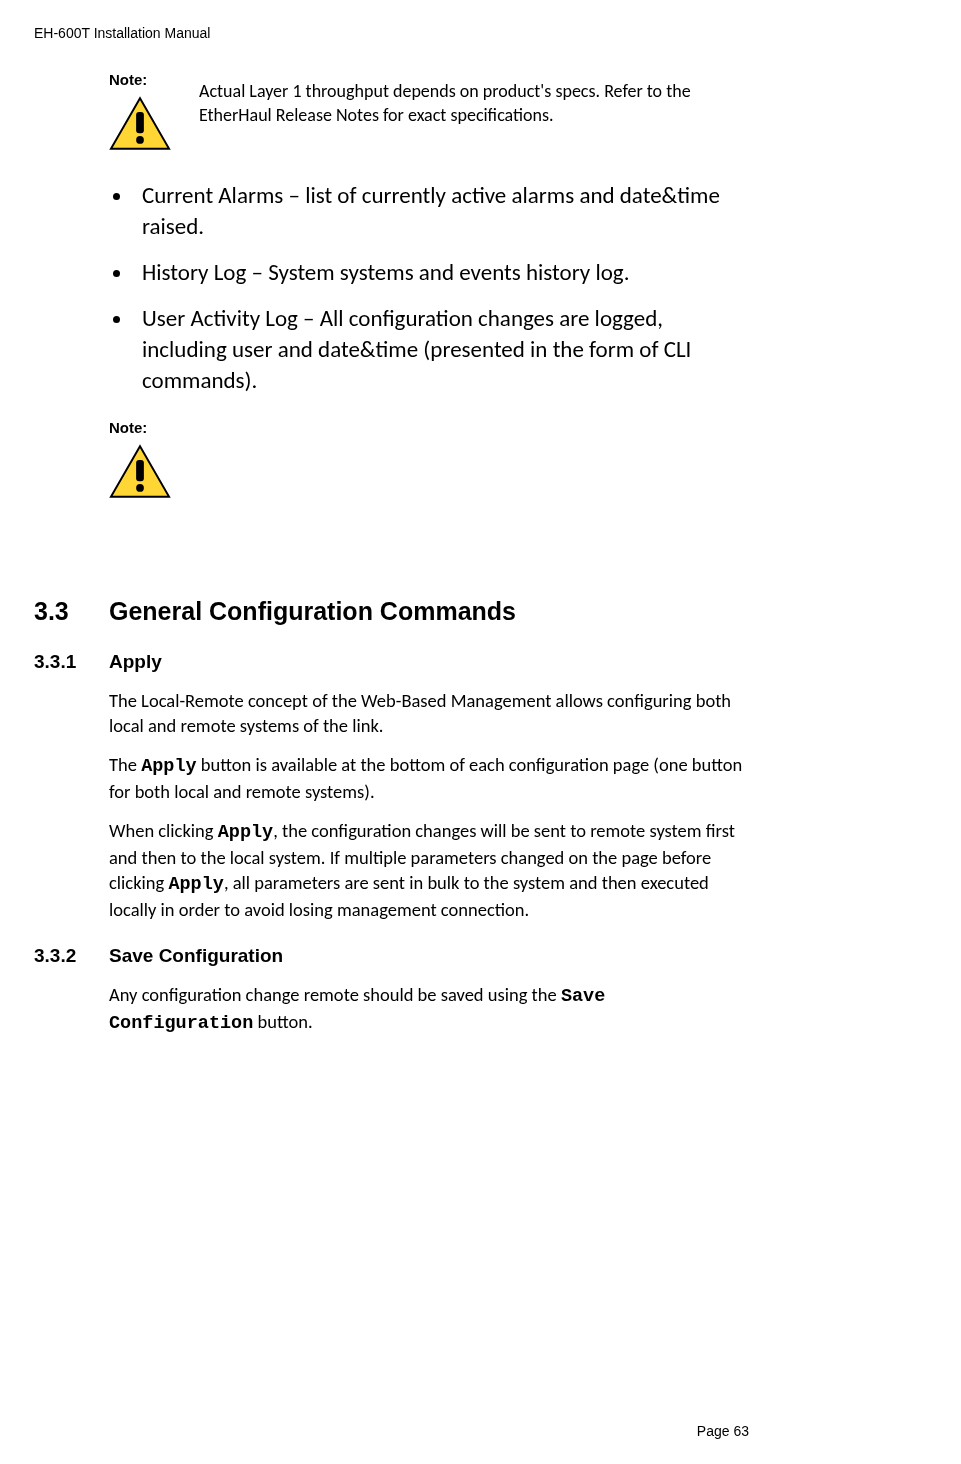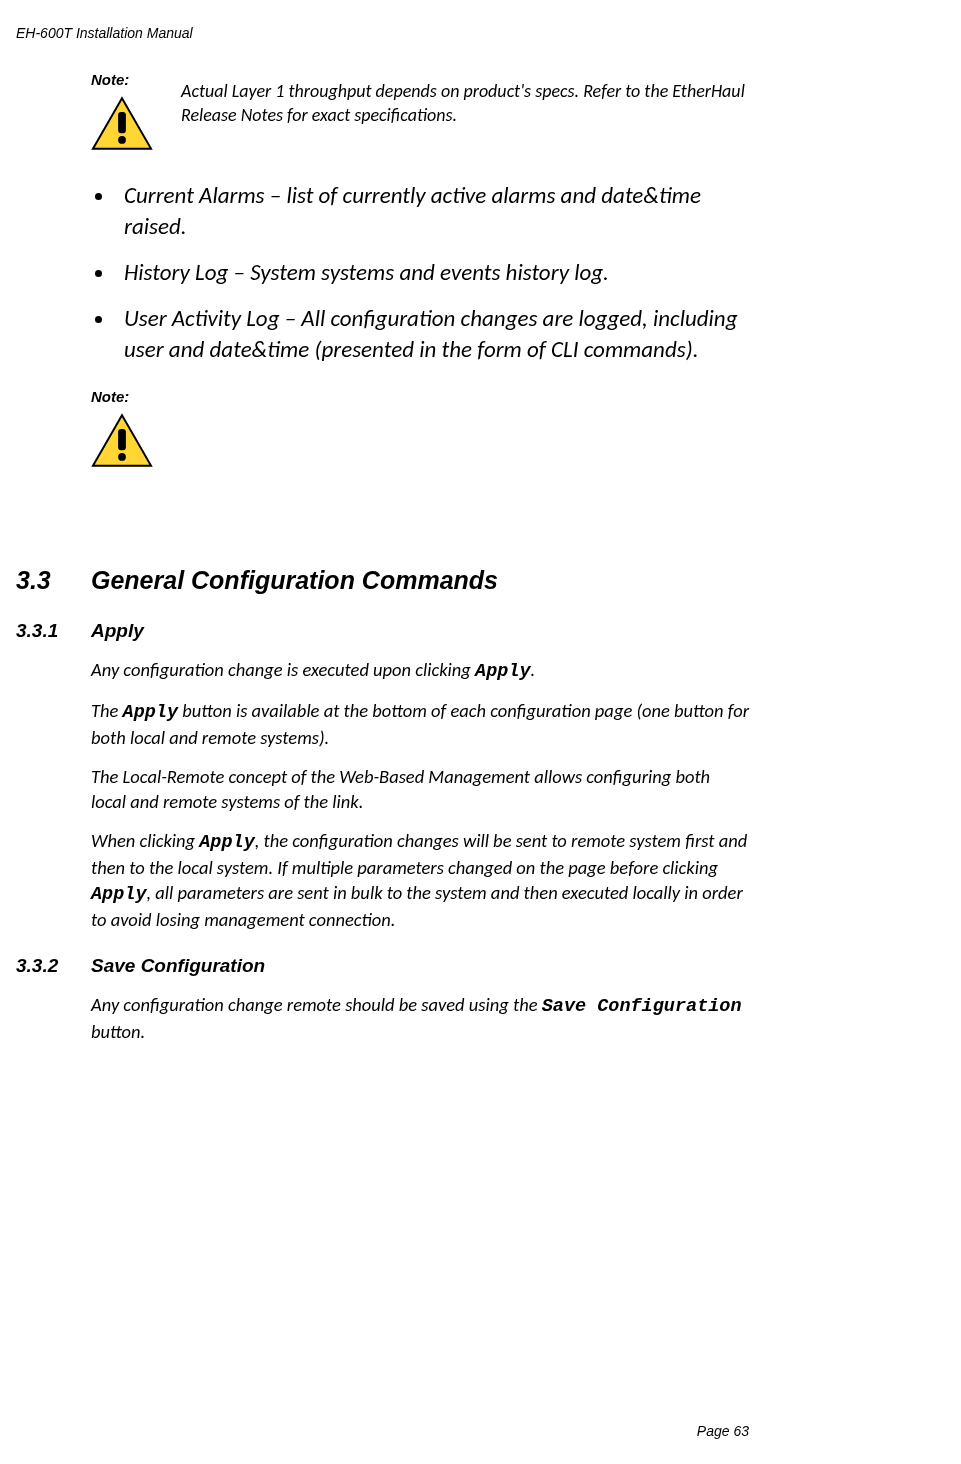--- a/index.html
+++ b/index.html
@@ -5,24 +5,23 @@
   body {
     font-family: Arial, Helvetica, sans-serif;
     margin: 0;
     padding: 0;
     background: #fff;
     color: #000;
   }
   .page {
     width: 844px;
     min-height: 1464px;
-    padding: 25px 95px 25px 16px;
+    padding: 25px 95px 25px 34px;
     box-sizing: border-box;
     position: relative;
-    font-style: italic;
   }
   .header {
     font-family: Arial, sans-serif;
     font-size: 14px;
     margin-bottom: 30px;
   }
   .footer {
     position: absolute;
     bottom: 25px;
     right: 95px;
@@ -154,27 +153,24 @@
   <div class="section-h">
     <div class="section-num">3.3</div>
     <div class="section-title">General Configuration Commands</div>
   </div>
 
   <div class="subsection-h">
     <div class="subsection-num">3.3.1</div>
     <div class="subsection-title">Apply</div>
   </div>
 
-  <p class="body-p">
-    <span>Any configuration change is executed upon clicking </span><span class="mono">Apply</span><span>.</span>
-  </p>
+  <p class="body-p">The Local-Remote concept of the Web-Based Management allows configuring both local and remote systems of the link.</p>
   <p class="body-p">
     <span>The </span><span class="mono">Apply</span><span> button is available at the bottom of each configuration page (one button for both local and remote systems).</span>
   </p>
-  <p class="body-p">The Local-Remote concept of the Web-Based Management allows configuring both local and remote systems of the link.</p>
   <p class="body-p">
     <span>When clicking </span><span class="mono">Apply</span><span>, the configuration changes will be sent to remote system first and then to the local system. If multiple parameters changed on the page before clicking </span><span class="mono">Apply</span><span>, all parameters are sent in bulk to the system and then executed locally in order to avoid losing management connection.</span>
   </p>
 
   <div class="subsection-h">
     <div class="subsection-num">3.3.2</div>
     <div class="subsection-title">Save Configuration</div>
   </div>
 
   <p class="body-p">

